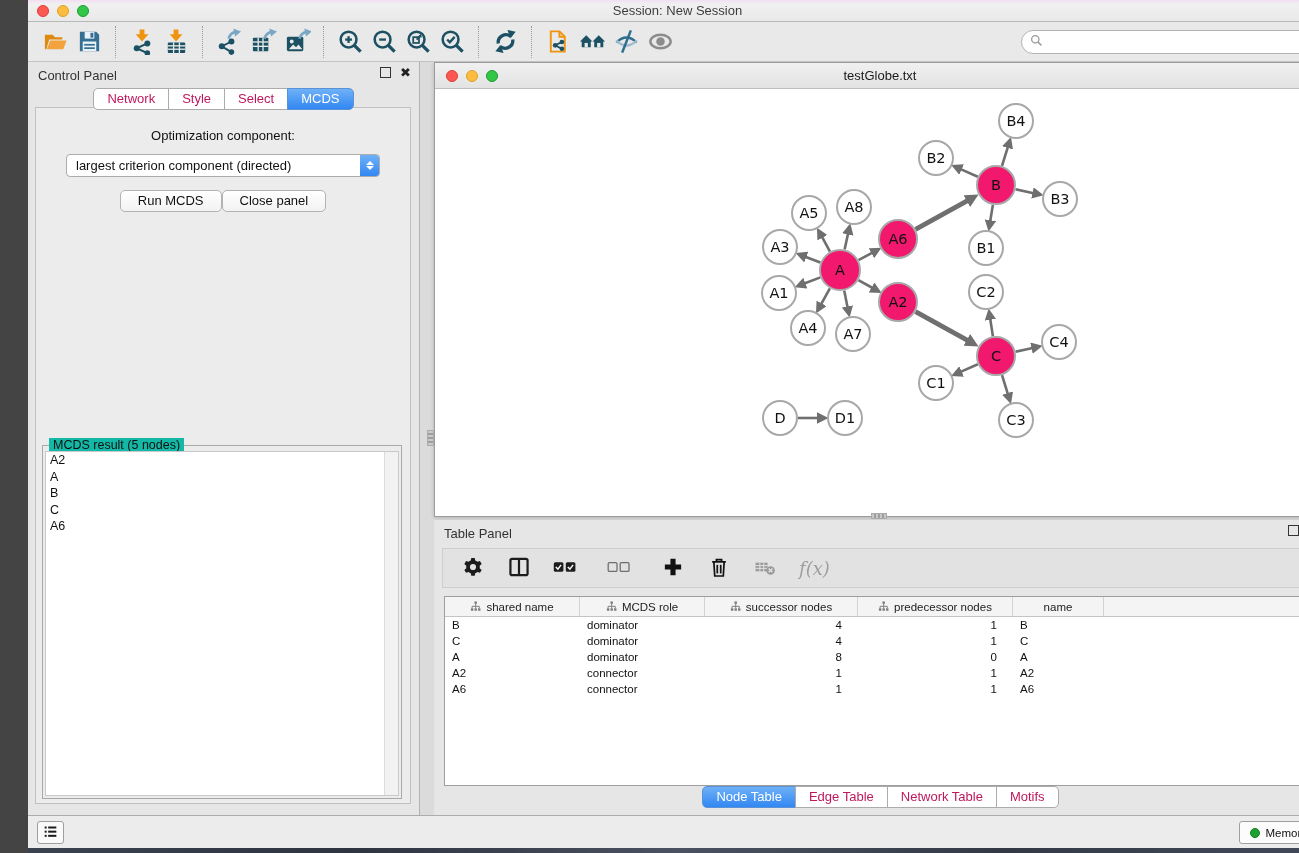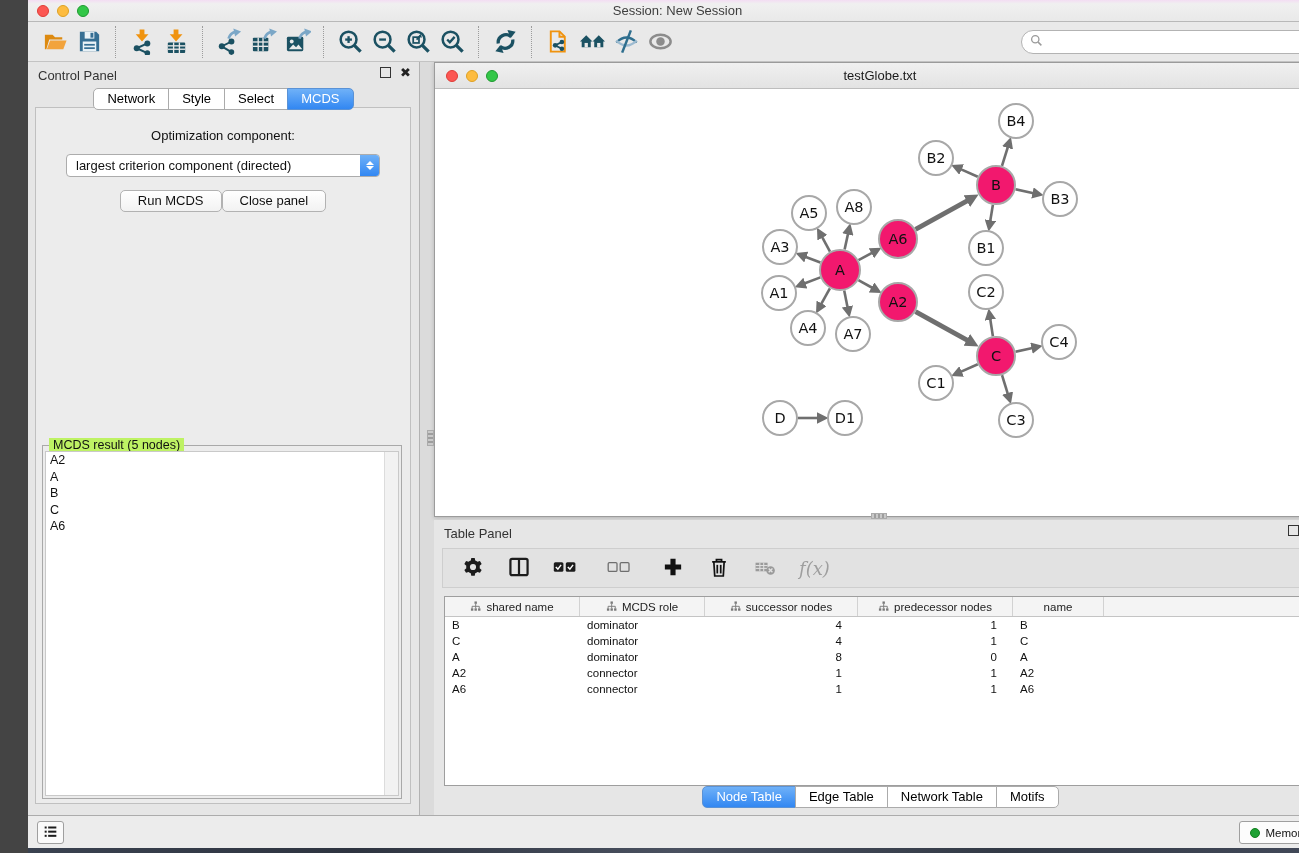--- a/index.html
+++ b/index.html
@@ -46,21 +46,21 @@
     background:#E6E6E6; border-right:1px solid #B2B2B2;
   }
   .panel-head { position:relative; height:26px; }
   .panel-head .ph-title { position:absolute; left:10px; top:6px; font-size:13px; color:#333; }
   .ph-icons { position:absolute; right:8px; top:5px; display:flex; gap:9px; align-items:center; }
   .ph-icons .float { width:11px; height:11px; border:1.5px solid #333; display:inline-block; }
   .ph-icons .close { font-size:13px; font-weight:bold; color:#222; line-height:11px; }
   .seg-tabs { display:flex; justify-content:center; position:relative; z-index:3; }
   .seg-tab {
     background:#fff; border:1px solid #ABABAB; margin-left:-1px;
-    height:22px; line-height:20px; padding:0 13px; font-size:13px; color:#000000; cursor:default;
+    height:22px; line-height:20px; padding:0 13px; font-size:13px; color:#be185d; cursor:default;
   }
   .seg-tab:first-child { border-radius:5px 0 0 5px; margin-left:0; }
   .seg-tab:last-child { border-radius:0 5px 5px 0; }
   .seg-tab.active {
     background:linear-gradient(#6FB1F8, #3287F2); color:#fff; border-color:#5A92D6;
   }
   .cp-body {
     position:absolute; left:7px; right:8px; top:44px; bottom:11px;
     background:#ECECEC; border:1px solid #C0C0C0; margin-top:1px;
   }
@@ -82,21 +82,21 @@
   .btn-row { display:flex; justify-content:center; margin-top:13px; }
   .mac-btn {
     background:linear-gradient(#FFFFFF,#F2F2F2); border:1px solid #B2B2B2; border-radius:5px;
     height:22px; line-height:20px; padding:0 17px; font-size:13px; color:#111; cursor:default;
   }
   .result-box {
     position:absolute; left:6px; right:8px; top:337px; bottom:4px;
     border:1px solid #A9A9A9; background:#ECECEC;
   }
   .result-legend {
-    position:absolute; top:-8px; left:6px; background:#bef264; padding:0 4px; font-size:12.5px; color:#111;text-align:right;
+    position:absolute; top:-8px; left:6px; background:#14b8a6; padding:0 4px; font-size:12.5px; color:#111;text-align:right;
   }
   .result-list {
     position:absolute; left:2px; right:2px; top:5px; bottom:2px;
     background:#fff; border:1px solid #C9C9C9; overflow:hidden;
   }
   .result-scroll {
     position:absolute; right:0; top:0; bottom:0; width:14px;
     background:#F2F2F2; border-left:1px solid #DCDCDC;
   }
   .result-item { font-size:12.5px; color:#111; padding:1px 0 1px 4px; line-height:14.5px; }

